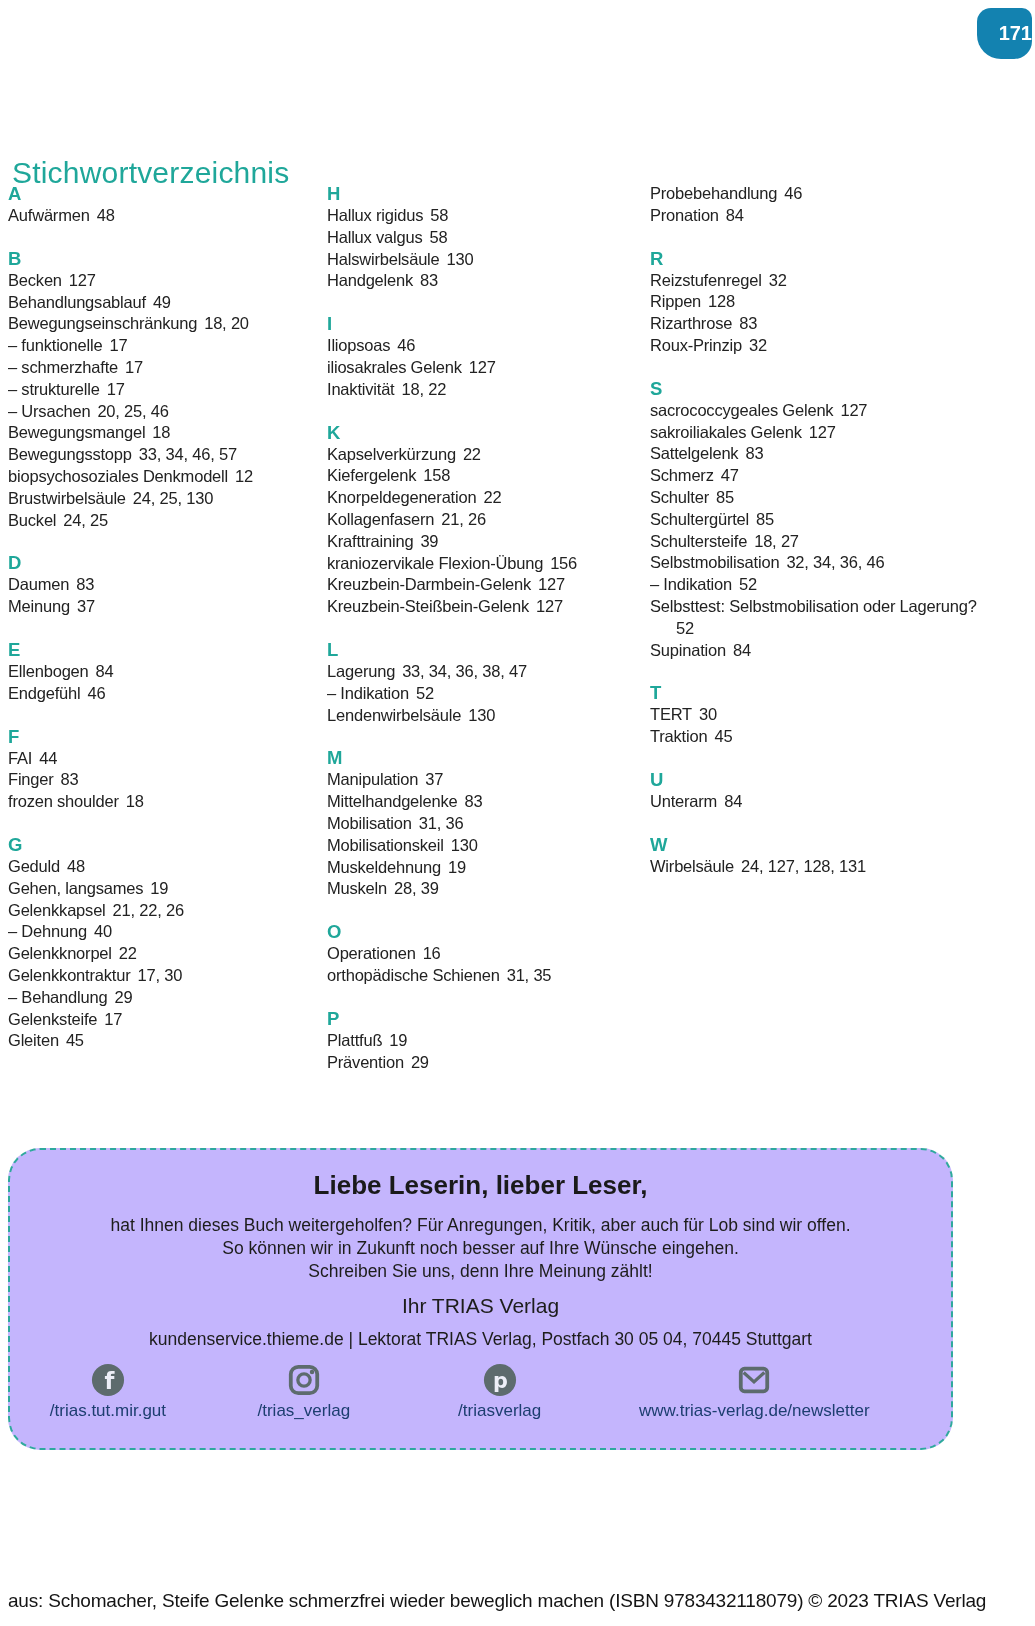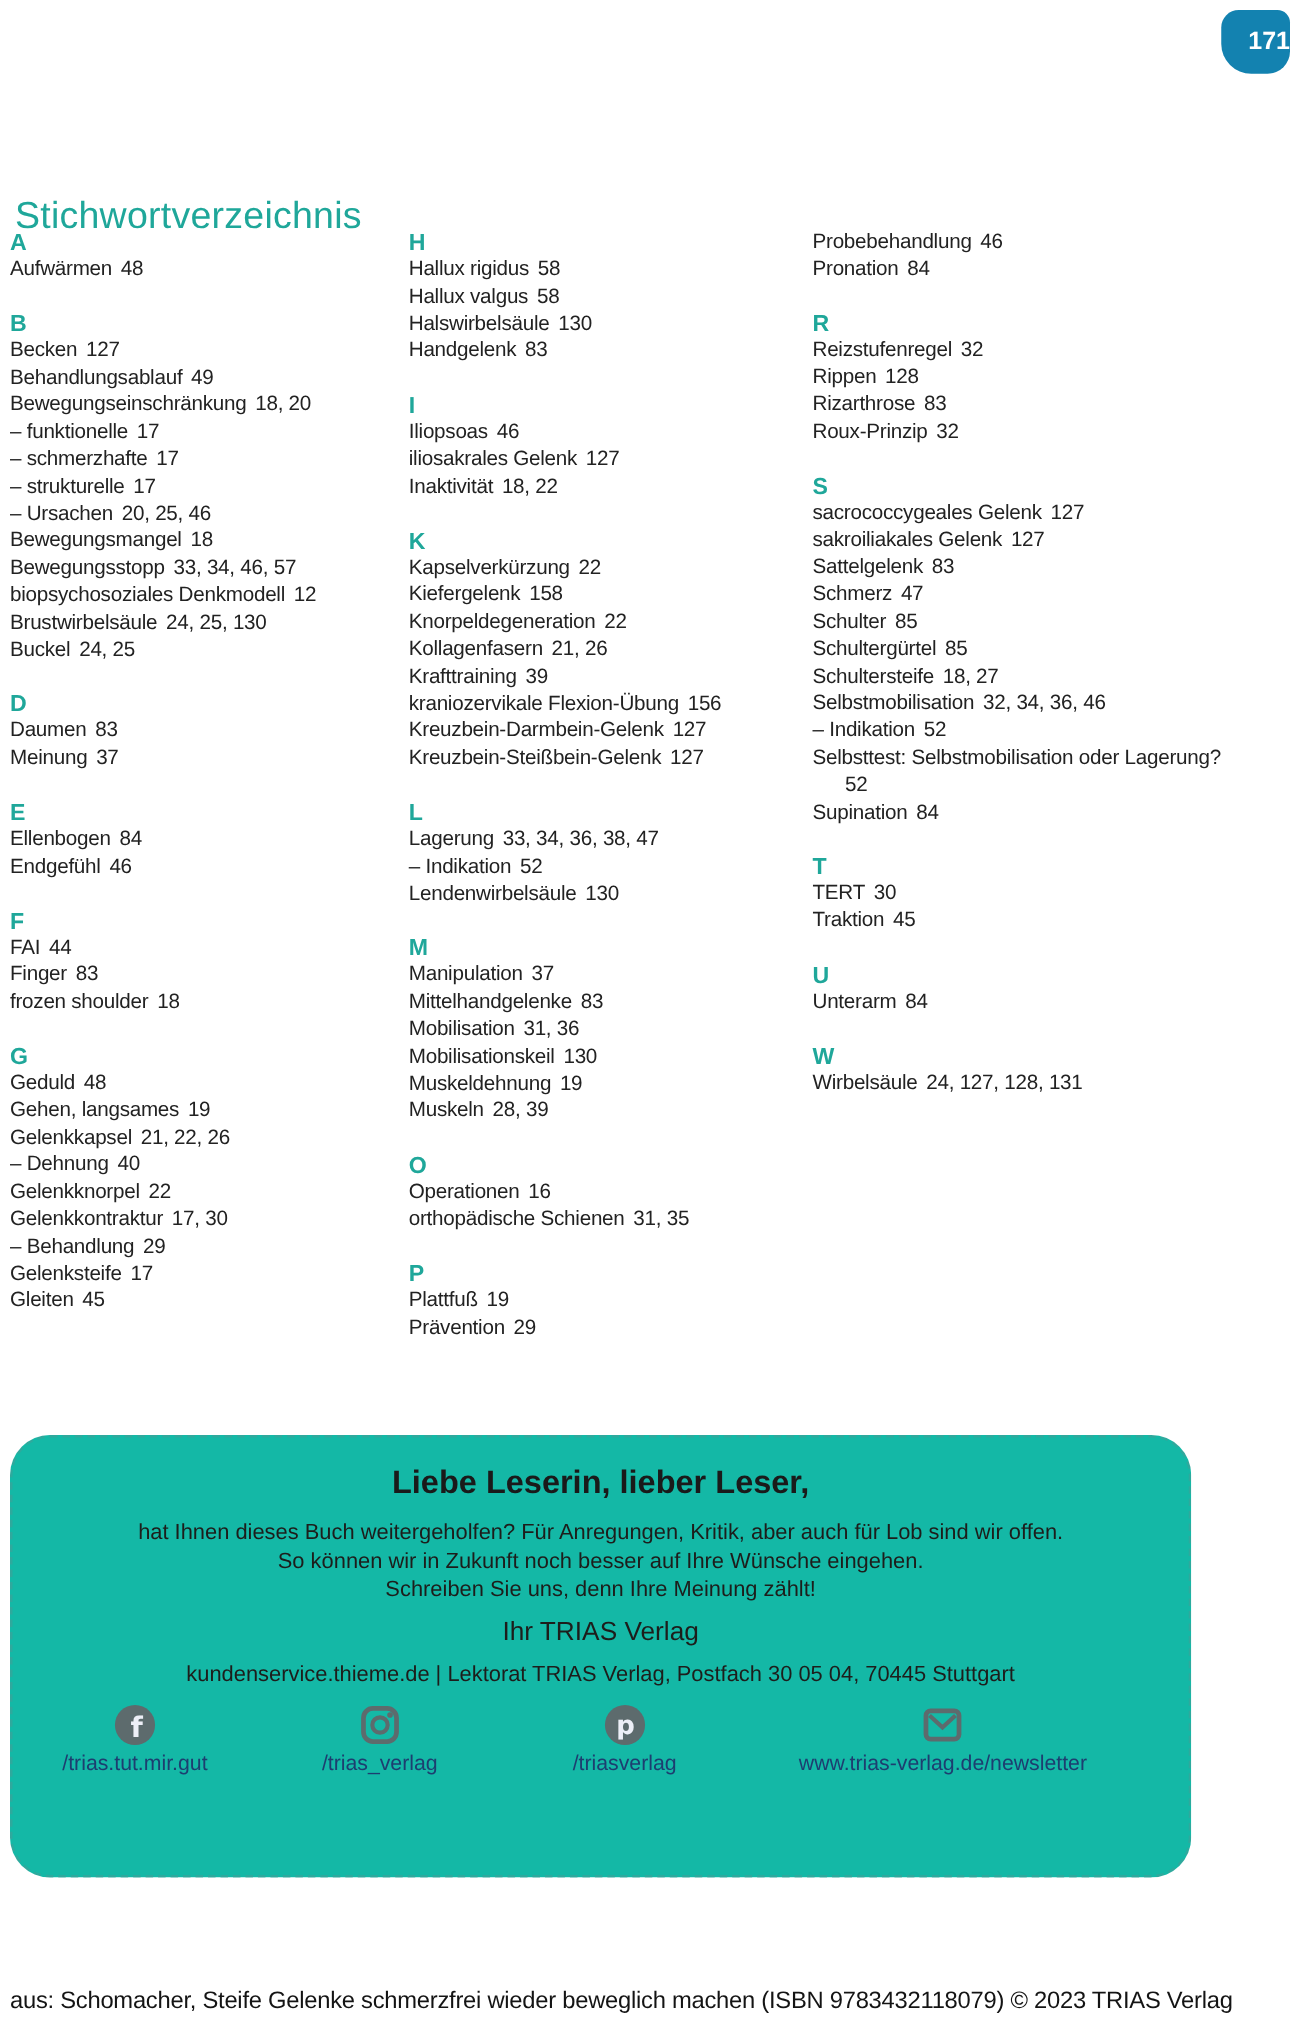--- a/index.html
+++ b/index.html
@@ -27,22 +27,22 @@
   .index-col:nth-child(3){width:345px;}
   .index-section{margin-bottom:21px;}
   .section-letter{color:#1fa79a;font-weight:bold;font-size:18.5px;line-height:22px;}
   .index-entry{
     font-size:16.5px;line-height:21.8px;letter-spacing:-0.2px;
     padding-left:19px;text-indent:-19px;color:#222222;
   }
   .index-entry .pages{margin-left:7px;}
   
   .letter-box{
-    position:absolute;left:8px;top:1148px;width:945px;height:354px;
-    box-sizing:border-box;background:#14b8a6;
+    position:absolute;left:8px;top:1148px;width:945px;height:302px;
+    box-sizing:border-box;background:#c4b5fd;
     border:2px dashed #2fa99d;border-radius:32px;text-align:center;
   }
   .letter-title{margin:20px 0 0;font-size:26px;font-weight:bold;color:#1a1a1a;}
   .letter-message{margin-top:13px;font-size:17.5px;line-height:23px;color:#1d1d1b;}
   .letter-signature{margin-top:11px;font-size:21px;}
   .letter-contact{margin-top:11px;font-size:17.5px;}
   .social-row{margin-top:13px;display:flex;padding:0 40px 0 0;}
   .social-item{flex:1;}
   .social-item:last-child{flex:1.6;}
   .social-icon{height:36px;}

